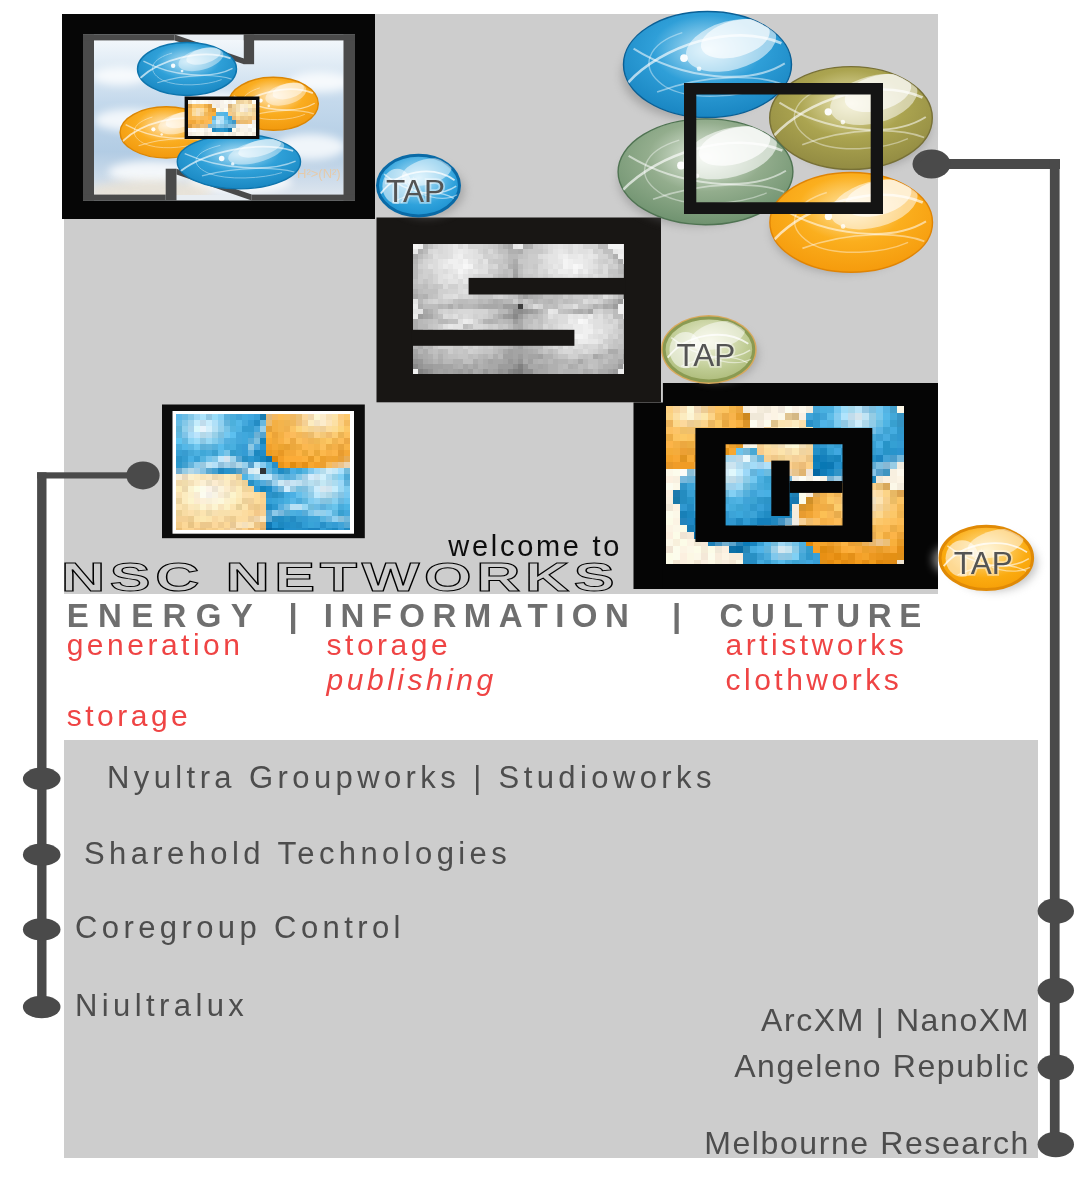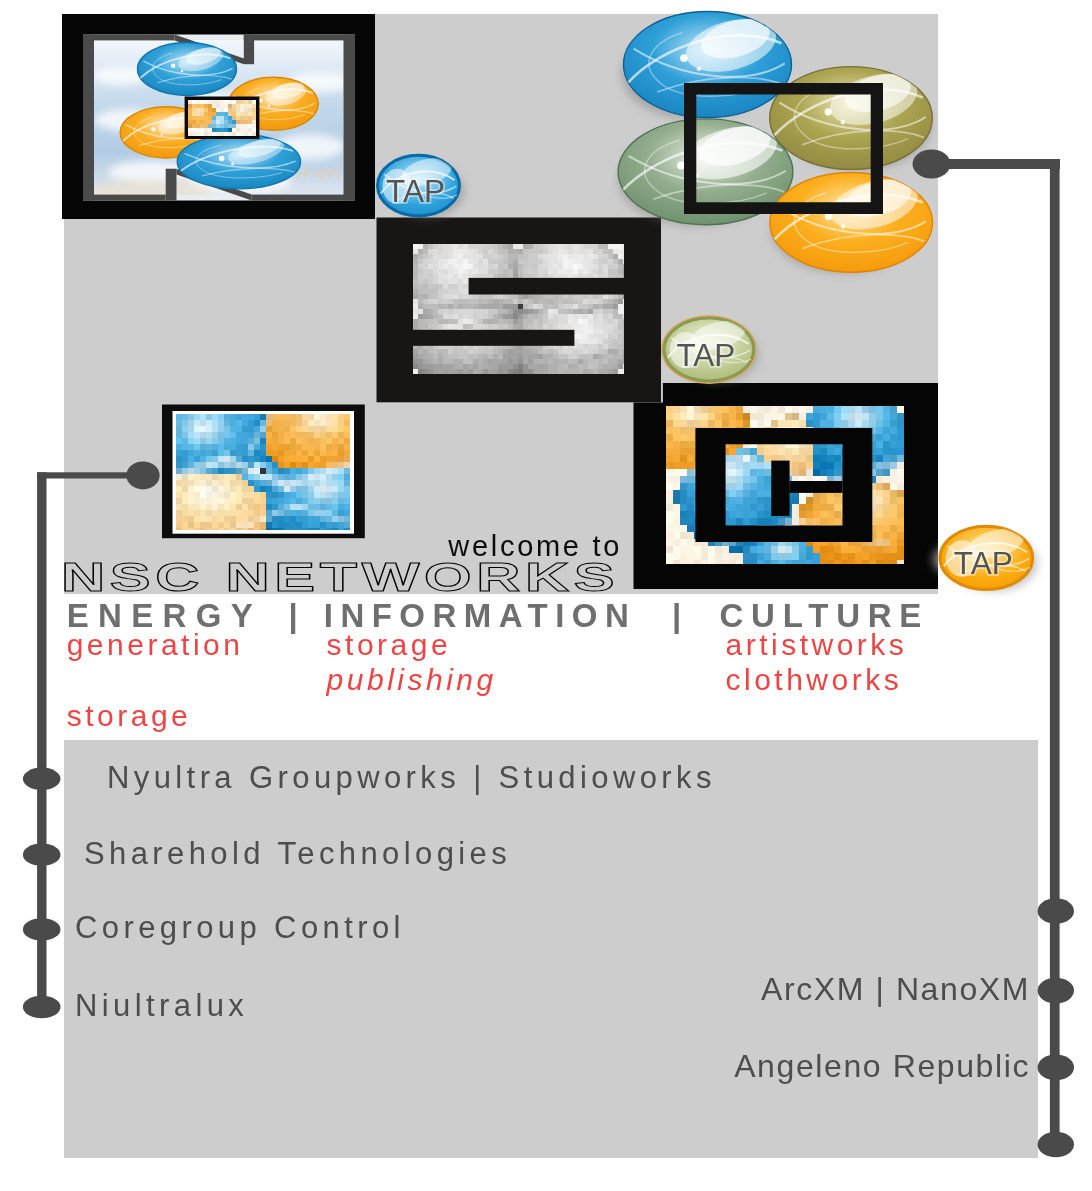--- a/index.html
+++ b/index.html
@@ -2839,14 +2839,15 @@
 <div class="abs txt sub" style="left:66.7px;top:629.6px;">generation</div>
 <div class="abs txt sub" style="left:326.6px;top:629.6px;">storage</div>
 <div class="abs txt sub" style="left:725.5px;top:629.6px;">artistworks</div>
 <div class="abs txt sub" style="left:66.7px;top:701px;">storage</div>
 <div class="abs txt sub" style="left:326.6px;top:664.6px;font-style:italic;">publishing</div>
 <div class="abs txt sub" style="left:725.5px;top:664.6px;">clothworks</div>
 <div class="abs txt li" style="left:75px;top:761.8px;margin-left:32px;">Nyultra Groupworks | Studioworks</div>
 <div class="abs txt li" style="left:75px;top:837.8px;margin-left:9px;">Sharehold Technologies</div>
 <div class="abs txt li" style="left:75px;top:912.2px;">Coregroup Control</div>
 <div class="abs txt li" style="left:75px;top:989.8px;">Niultralux</div>
-<div class="abs txt lir lr" style="left:628px;top:973px;width:402px;text-align:right;">ArcXM | NanoXM</div>
+<div class="abs txt lir lr" style="left:628px;top:1004px;width:402px;text-align:right;">ArcXM | NanoXM</div>
 <div class="abs txt lir lr" style="left:628px;top:1049.8px;width:402px;">Angeleno Republic</div>
+<div class="abs txt lir lr" style="left:628px;top:1126.9px;width:402px;">Melbourne Research</div>
 </div>
 </body></html>

